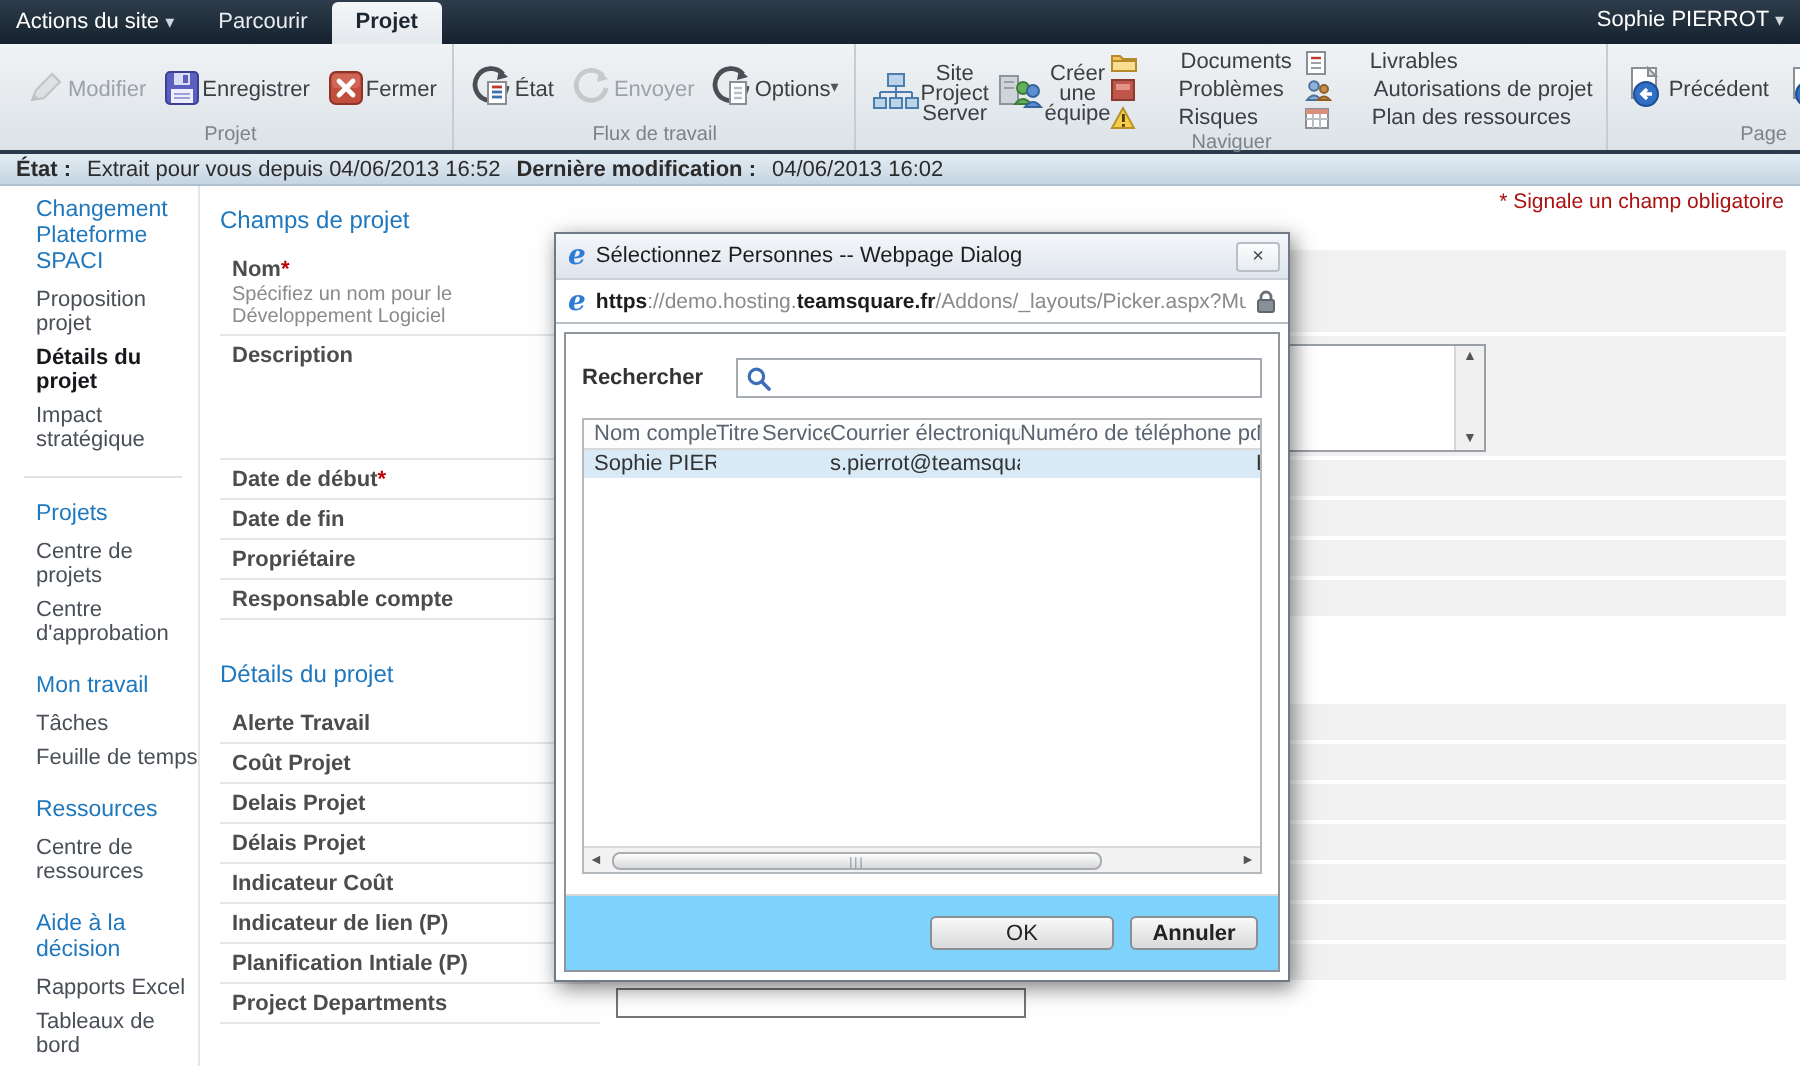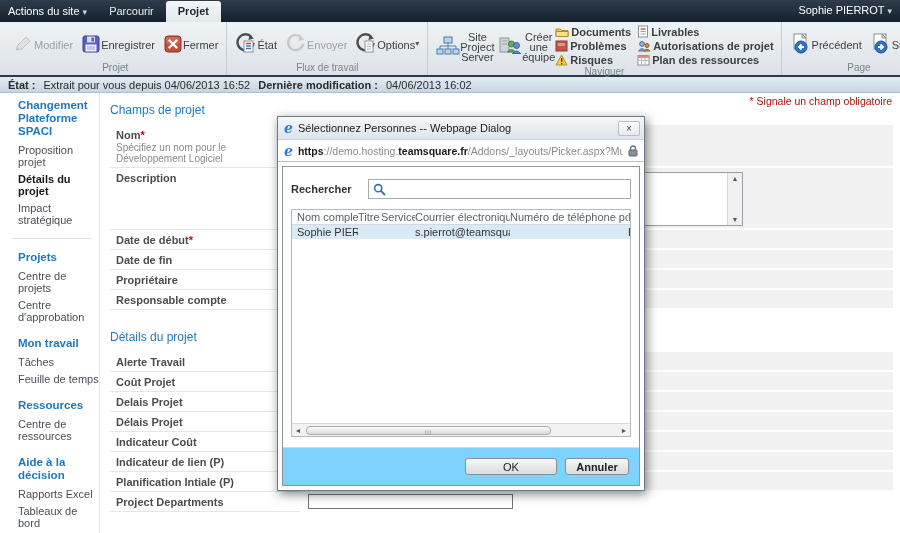--- a/index.html
+++ b/index.html
@@ -19,34 +19,34 @@
   .rgroup { display:flex; flex-direction:column; border-right:1px solid #c6ccd2; padding:1px 4px 0; }
   .rgroup-body { flex:1; display:flex; align-items:stretch; }
   .rgroup-label { text-align:center; font-size:10px; color:#7b828a; height:13px; line-height:12px; }
   .bigbtn { display:flex; align-items:center; justify-content:flex-start; padding:2px 4px 0; cursor:pointer; border-radius:2px; }
   .bigbtn .bicon { height:22px; display:flex; align-items:center; justify-content:center; }
   .bigbtn .blabel { font-size:11px; color:#3b3e42; line-height:10px; text-align:center; padding-top:2px; }
   .bigbtn.disabled { pointer-events:none; }
   .bigbtn.disabled .blabel { color:#9aa1a8; }
   .bigbtn.disabled svg { opacity:.45; filter:grayscale(1); }
   .smallcol { display:flex; flex-direction:column; justify-content:flex-start; gap:1px; padding-top:2px; }
-  .smallbtn { display:flex; align-items:center; gap:2px; padding:0 3px; height:13px; cursor:pointer; border-radius:2px;font-weight:bold; }
+  .smallbtn { display:flex; align-items:flex-start; gap:21px; padding:0 3px; height:13px; cursor:pointer; border-radius:2px; }
   .smallbtn .slabel { font-size:11px; color:#3b3e42; white-space:nowrap; }
   .dropcaret { font-size:8px; color:#555; line-height:5px; }
 
   
   .statusbar { height:16px; background:linear-gradient(#e3ecf3,#c6d5e2); border-bottom:1px solid #aebfce; display:flex; align-items:center; padding-left:8px; font-size:11px; color:#2b2b2b; gap:8px; }
   .statusbar b { font-weight:bold; }
 
   .required-note { position:absolute; top:95px; right:8px; font-size:10.5px; color:#aa1111; z-index:1; }
 
   
   .page { display:flex; height:440px; }
   .sidebar { width:100px; border-right:1px solid #e3e6e9; padding:6px 0 0 18px; background:#fff; flex-shrink:0; }
-  .nav-header { color:#1f78bd; font-size:11.5px; margin-top:12px; margin-bottom:3px; cursor:pointer; line-height:13px;font-weight:bold; }
+  .nav-header { color:#1f78bd; font-size:11.5px; margin-top:12px; margin-bottom:3px; cursor:pointer; line-height:13px; }
   .nav-header:first-child { margin-top:0; }
   .nav-item { color:#494f57; font-size:11px; padding:2.5px 0; cursor:pointer; line-height:12px; }
   .nav-item.selected { color:#16181b; font-weight:bold; }
   .nav-divider { border-top:1px solid #e0e3e6; margin:10px 8px 2px -6px; }
 
   .main { flex:1; position:relative; padding:6px 7px 0 10px; }
   .section-h { color:#1f78bd; font-size:12px; margin:4px 0 8px; }
   .frow { display:flex; align-items:stretch; }
   .frow .lbl { width:190px; flex-shrink:0; border-bottom:1px solid #e6e6e6; padding:4px 4px 3px 6px; font-weight:bold; color:#4c4c4c; font-size:11px; }
   .frow .lbl .note { font-weight:normal; color:#8a8a8a; font-size:10px; margin-top:1px; }

